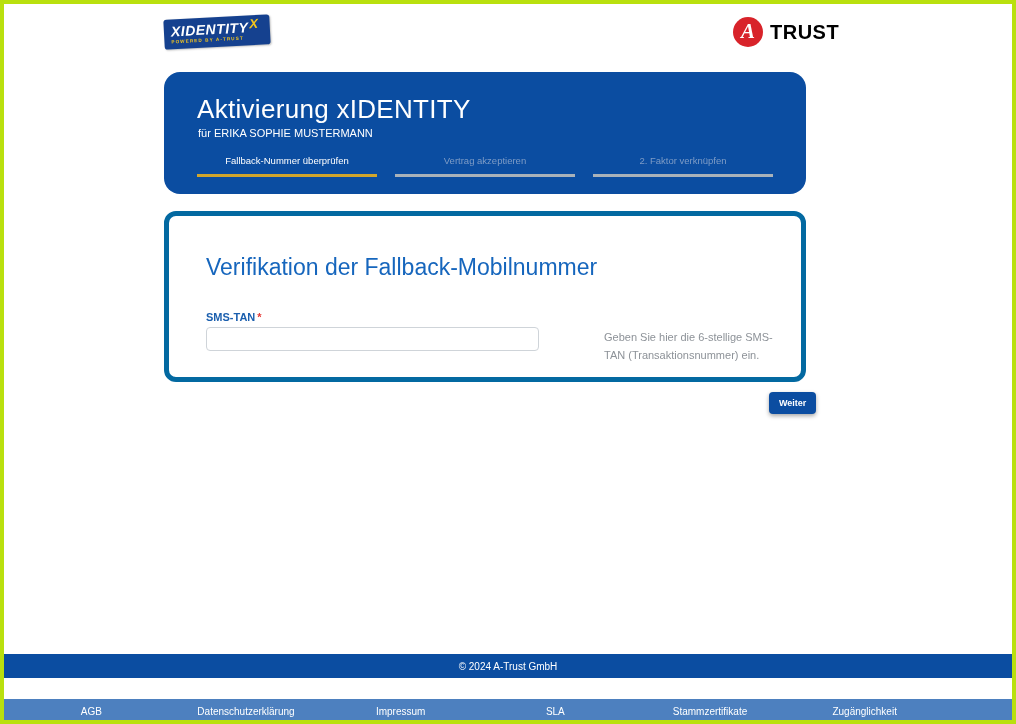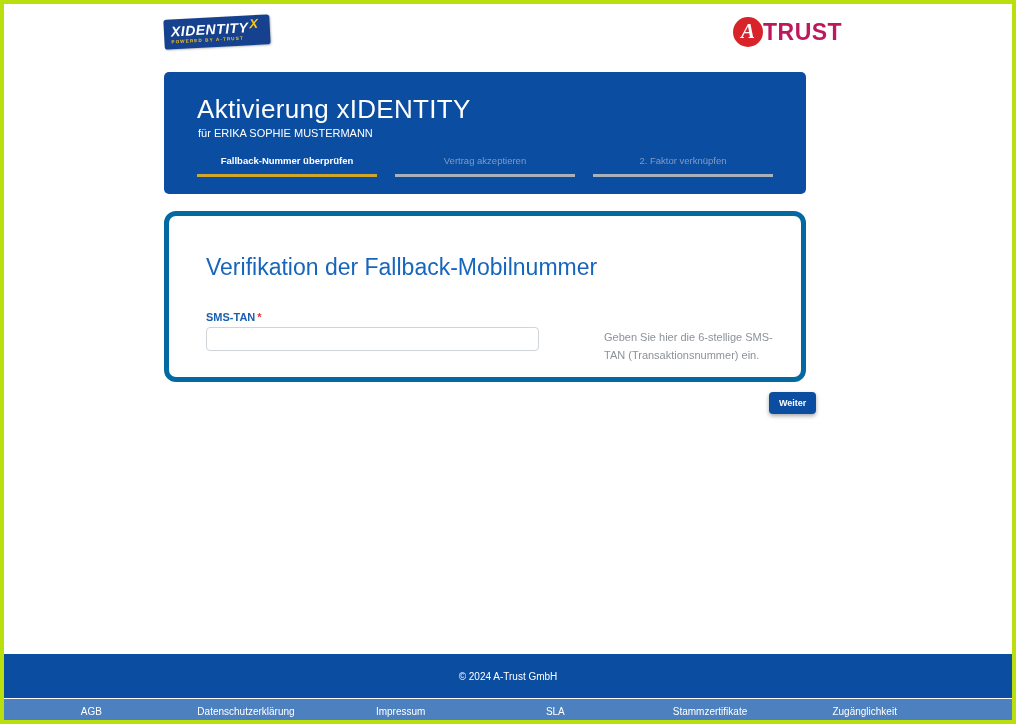--- a/index.html
+++ b/index.html
@@ -24,37 +24,37 @@
   .xid-main { color:#fff; font-weight:bold; font-style:italic; font-size:14px; letter-spacing:.5px; }
   .xid-x   { color:#f4c51d; font-weight:bold; font-style:italic; font-size:13px; margin-left:1px; margin-top:-3px; }
   .xid-tagline { color:#f4c51d; font-size:4.6px; font-weight:bold; letter-spacing:1.1px; margin-top:1px; }
 
   .atrust-logo { position:absolute; left:729px; top:13px; display:flex; align-items:center; }
   .atrust-circle {
     width:30px; height:30px; border-radius:50%; background:#d8232a;
     display:flex; align-items:center; justify-content:center;
   }
   .atrust-a { color:#fff; font-weight:bold; font-style:italic; font-size:21px; font-family:"Liberation Serif", serif; margin-top:-2px; }
-  .atrust-word { font-size:23px; font-weight:bold; color:#be185d; letter-spacing:.5px; }
+  .atrust-word { margin-left:7px; font-size:20px; font-weight:bold; color:#000000; letter-spacing:.5px; }
 
   
   .banner {
     position:absolute; left:160px; top:68px; width:642px; height:122px;
-    background:#0b4da1; border-radius:5px; color:#fff;
+    background:#0b4da1; border-radius:16px; color:#fff;
   }
   .banner-title { position:absolute; left:33px; top:22px; font-size:26px; font-weight:400; letter-spacing:.3px; }
   .banner-subtitle { position:absolute; left:34px; top:55px; font-size:11px; font-weight:400; }
 
   .tabs { position:absolute; left:33px; right:33px; top:78px; display:flex; gap:18px; }
   .tab { flex:1; text-align:center; padding-bottom:6px; border-bottom:3px solid transparent; cursor:pointer; }
   .tab span { font-size:9.5px; }
   .tab.completed { border-bottom-color:#2f8b3a; }
   .tab.completed span { color:#ffffff; font-weight:bold; }
   .tab.active { border-bottom-color:#d1a62d; }
-  .tab.active span { color:#ffffff; font-weight:bold;margin-top:48px; }
+  .tab.active span { color:#ffffff; font-weight:normal;margin-top:48px; }
   .tab.upcoming { border-bottom-color:#a9b2ba; }
   .tab.upcoming span { color:#7e9cc6; font-weight:normal; }
 
   
   .card {
     position:absolute; left:160px; top:207px; width:642px; height:171px;
     background:#fff; border:5px solid #0369a1; border-radius:12px;
   }
   .card-heading { position:absolute; left:37px; top:38px; font-size:23px; font-weight:400; color:#1666bd; }
   .card-instruction { position:absolute; left:37px; top:73px; font-size:11px; color:#1d3e6b; }
@@ -76,21 +76,21 @@
   .next-button {
     position:absolute; left:765px; top:388px; min-width:38px; height:22px;
     background:#0b4da1; color:#fff; border:none; border-radius:4px;
     font-size:9px; font-weight:bold; padding:0 10px; cursor:pointer;
     box-shadow:0 2px 4px rgba(0,0,0,.35);
     font-family:"Liberation Sans", sans-serif;
   }
 
   
   .footer-dark {
-    position:absolute; left:0; top:650px; width:100%; height:44px;
+    position:absolute; left:0; top:650px; width:100%; height:24px;
     background:#0b4da1; display:flex; align-items:center; justify-content:center;
   }
   .footer-copyright { color:#fff; font-size:10px; }
 
   .footer-links {
     position:absolute; left:0; top:686px; width:100%; height:24px;
     background:#4d80bf; display:flex; align-items:center; padding:0 70px 0 10px;margin-top:9px;
   }
   .footer-link { flex:1; text-align:center; color:#fff; font-size:10px; cursor:pointer; }
 </style>

